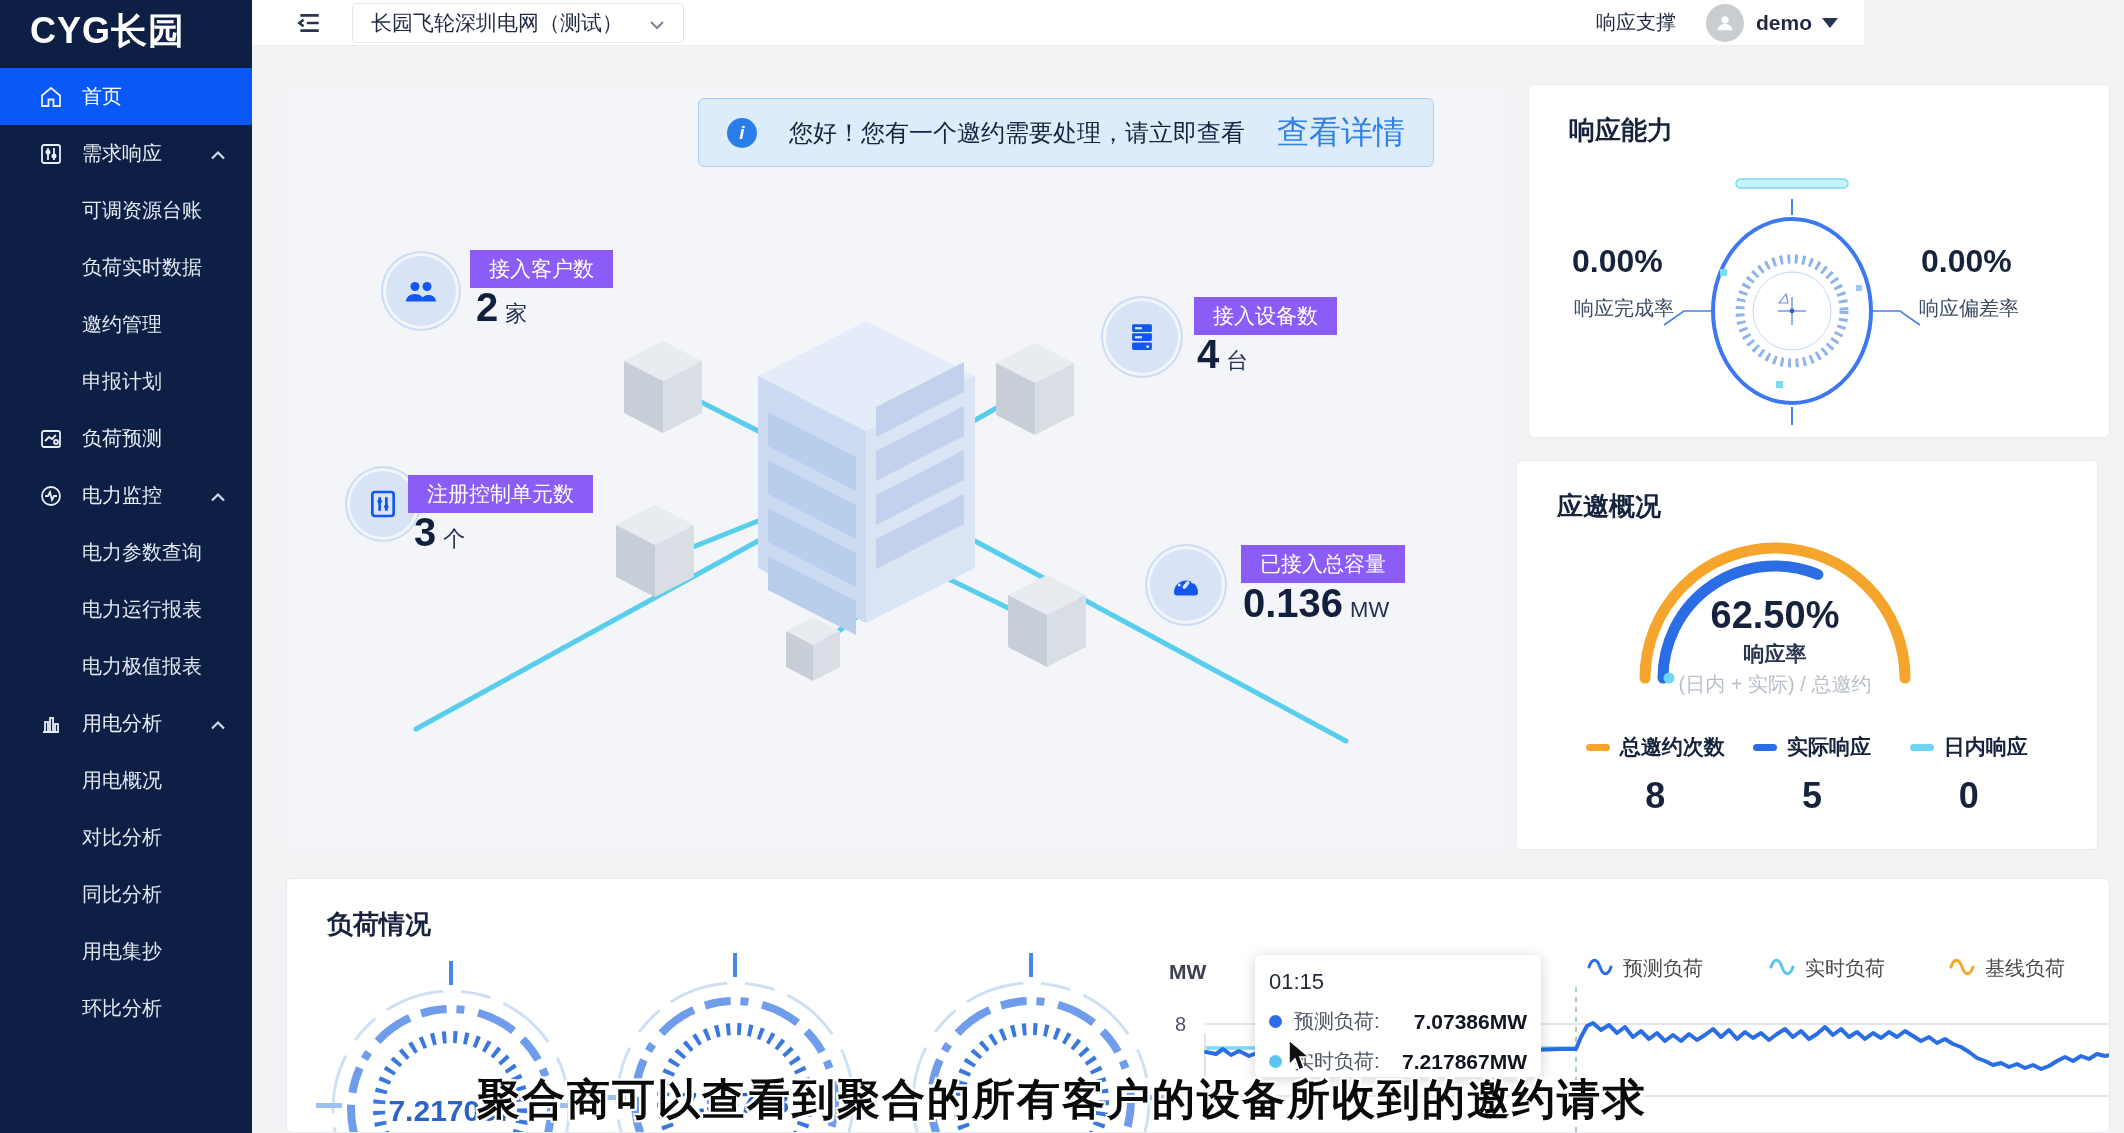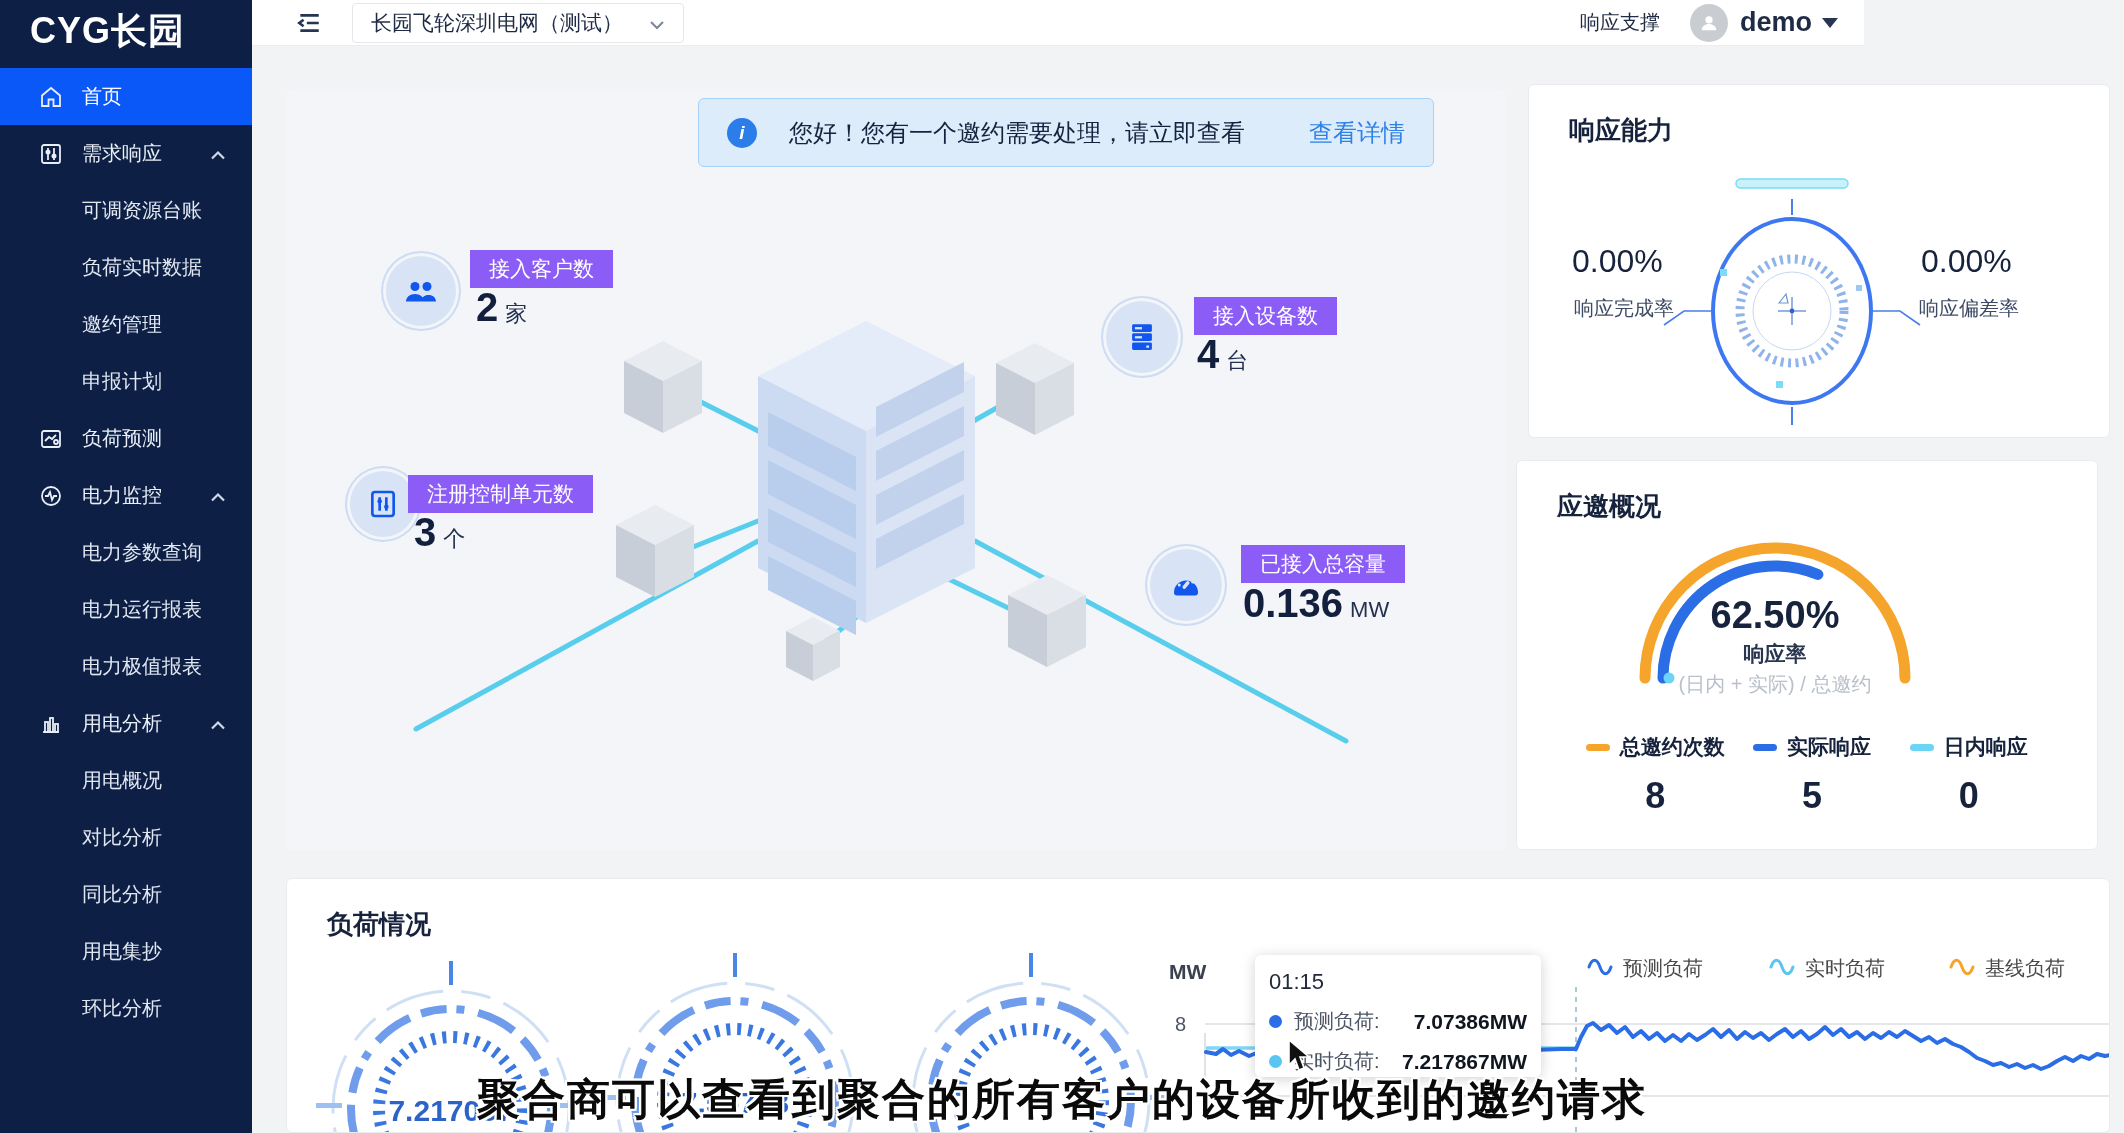--- a/index.html
+++ b/index.html
@@ -27,51 +27,51 @@
   .collapse { margin-left:44px; width:26px; height:26px; cursor:pointer; }
   .collapse svg { width:26px; height:26px; stroke:#273550; fill:none; stroke-width:2.4; }
   .entity { margin-left:30px; height:40px; border:1px solid #e4e6ea; border-radius:4px; background:#fff;
             display:flex; align-items:center; padding:0 18px; font-size:21px; color:#1f2a44; cursor:pointer; }
   .entity .chev { margin-left:26px; }
   .entity .chev svg { width:16px; height:10px; stroke:#7b8596; fill:none; stroke-width:2; }
   .top-right { margin-left:auto; display:flex; align-items:center; margin-right:26px; }
   .support { font-size:20px; color:#1f2a44; margin-right:30px; cursor:pointer;margin-left:16px; }
   .avatar { width:38px; height:38px; border-radius:50%; background:#c9cdd2; display:flex; align-items:center; justify-content:center; margin-right:12px; }
   .avatar svg { width:22px; height:22px; fill:#fff; }
-  .uname { font-size:27px; font-weight:bold; color:#1f2a44; margin-right:10px; cursor:pointer; }
+  .uname { font-size:21px; font-weight:bold; color:#1f2a44; margin-right:10px; cursor:pointer; }
   .dcaret { width:0; height:0; border-left:8px solid transparent; border-right:8px solid transparent; border-top:10px solid #273550; cursor:pointer; }
 
   
   .panel { position:absolute; background:#fff; border:1px solid #e9ebef; border-radius:6px; }
   .illus-panel { left:286px; top:89px; width:1220px; height:761px; background:#f3f5f9; border:none; }
   .card-resp  { left:1528px; top:84px;  width:582px; height:354px; }
   .card-inv   { left:1516px; top:460px; width:582px; height:390px; }
   .card-load  { left:286px;  top:878px; width:1824px; height:255px; overflow:hidden; }
   .card-title { position:absolute; left:40px; top:28px; font-size:26px; font-weight:bold; color:#17233d; }
 
   
   .banner { position:absolute; left:412px; top:9px; width:736px; height:69px; background:#dcecfb;
             border:1px solid #a9d0f5; border-radius:6px; display:flex; align-items:center; padding:0 28px; }
   .info-i { width:30px; height:30px; border-radius:50%; background:#2b7de9; color:#fff; font-size:19px; font-weight:bold;
             display:flex; align-items:center; justify-content:center; font-style:italic; }
   .banner-text { margin-left:32px; font-size:24px; color:#15233f; }
-  .banner-link { margin-left:auto; font-size:24px; color:#2e81e8; cursor:pointer; }
+  .banner-link { margin-left:auto; font-size:32px; color:#2e81e8; cursor:pointer; }
 
   
   .stat { position:absolute; z-index:5; }
   .stat-circle { position:absolute; border-radius:50%; background:#d8e4f6; box-shadow:0 0 0 3px #f3f5f9, 0 0 0 5px #ccdcf3;
                  display:flex; align-items:center; justify-content:center; }
   .stat-circle svg { fill:#1157ee; stroke:none; }
   .chip { position:absolute; background:#8b5cf6; color:#fff; font-size:21px; padding:5px 19px; white-space:nowrap; }
   .stat-val { position:absolute; white-space:nowrap; }
   .stat-val b { font-size:40px; font-weight:bold; color:#121f3d; }
   .stat-val span { font-size:22px; color:#23304d; margin-left:7px; }
 
   
-  .rc-val { position:absolute; font-size:32px; font-weight:normal; color:#17233d; }
+  .rc-val { position:absolute; font-size:32px; font-weight:bold; color:#17233d; }
   .rc-lab { position:absolute; font-size:20px; color:#3c4a63; }
 
   
   .inv-legend { position:absolute; left:60px; top:272px; width:470px; display:flex; }
   .inv-col { flex:1; display:flex; flex-direction:column; align-items:center; }
   .inv-item { display:flex; align-items:center; }
   .dash { width:24px; height:7px; border-radius:4px; margin-right:10px; }
   .inv-item span { font-size:21px; font-weight:bold; color:#17233d; }
   .inv-num { font-size:36px; font-weight:bold; color:#17233d; margin-top:14px; }
 

